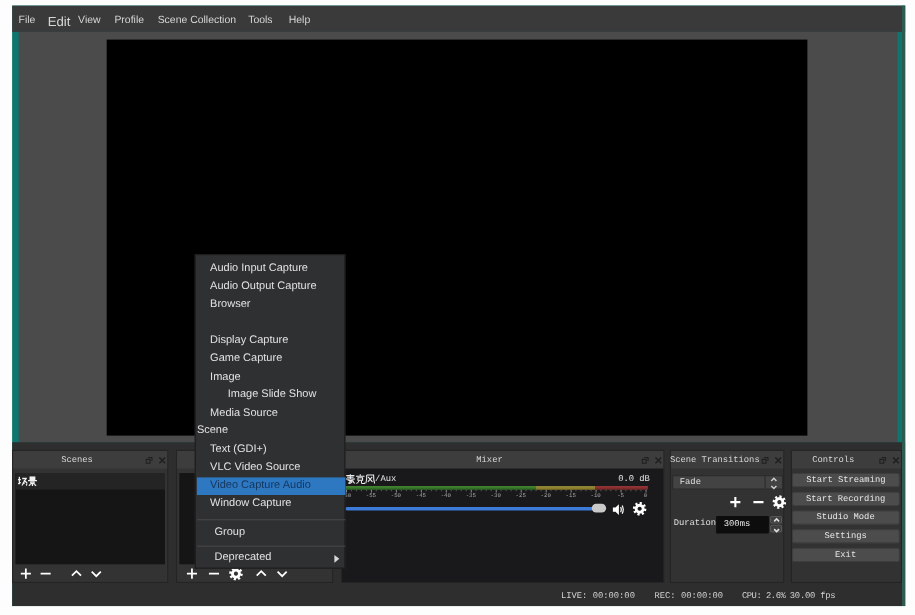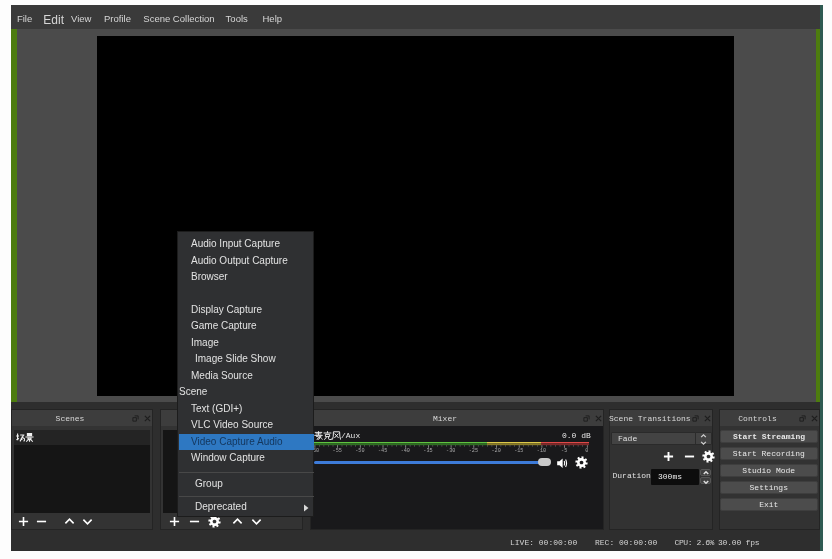--- a/index.html
+++ b/index.html
@@ -4,21 +4,21 @@
 <style>
   * { margin:0; padding:0; box-sizing:border-box; }
   html,body { width:832px; height:559px; background:#fdfdfd; overflow:hidden;
     font-family:"Liberation Sans", sans-serif; }
   .abs { position:absolute; }
   .mono { font-family:"Liberation Mono", monospace; }
   .ttl { font-family:"Liberation Mono", monospace; font-size:8px; color:#d8d8d8; white-space:nowrap; }
 </style>
 </head>
 <body>
-<div class="abs" style="left:11px;top:5px;width:812px;height:546px;background:#4d7c0f;overflow:hidden;">
+<div class="abs" style="left:11px;top:5px;width:812px;height:546px;background:#0f766e;overflow:hidden;">
 <div class="abs" style="left:0;top:0;width:812px;height:24px;background:#3a3a3a;"></div>
 <span class="abs" style="left:5.9px;top:7.5px;font-size:9.5px;color:#d6d6d6;">File</span>
 <span class="abs" style="left:32.3px;top:7.5px;font-size:12px;color:#d6d6d6;">Edit</span>
 <span class="abs" style="left:60px;top:7.5px;font-size:9.5px;color:#d6d6d6;">View</span>
 <span class="abs" style="left:93px;top:7.5px;font-size:9.5px;color:#d6d6d6;">Profile</span>
 <span class="abs" style="left:132.3px;top:7.5px;font-size:9.5px;color:#d6d6d6;">Scene Collection</span>
 <span class="abs" style="left:214.6px;top:7.5px;font-size:9.5px;color:#d6d6d6;">Tools</span>
 <span class="abs" style="left:251.5px;top:7.5px;font-size:9.5px;color:#d6d6d6;">Help</span>
 
 <div class="abs" style="left:6px;top:24px;width:799px;height:373px;background:#4b4b4b;"></div>
@@ -253,21 +253,21 @@
     <div class="abs" style="left:709px;top:405px;width:99px;height:16px;background:#3d3d3d;"></div>
     <div class="ttl abs" style="left:708px;top:409px;width:77px;text-align:center;">Controls</div>
     <svg class="abs" style="left:788px;top:410px" width="7" height="7" viewBox="0 0 8 8">
       <path d="M1 3 H5 V7 H1 Z" fill="none" stroke="#1e1e1e" stroke-width="1.1"></path>
       <path d="M3 1 H7 V5" fill="none" stroke="#1e1e1e" stroke-width="1.1"></path>
     </svg>
     <svg class="abs" style="left:799.5px;top:410px" width="7" height="7" viewBox="0 0 8 8">
       <path d="M1 1 L7 7 M7 1 L1 7" stroke="#1e1e1e" stroke-width="1.4"></path>
     </svg>
 <div class="abs" style="left:709px;top:424.5px;width:97.5px;height:13.5px;background:#4c4c4c;border:1px solid #3e3e3e;border-radius:2px;"></div>
-<div class="mono abs" style="left:709px;top:424.5px;width:98px;height:13.5px;line-height:13.5px;text-align:center;font-size:8px;color:#e8e8e8;font-weight:bold;">Start Streaming</div>
+<div class="mono abs" style="left:709px;top:424.5px;width:98px;height:13.5px;line-height:13.5px;text-align:center;font-size:8px;color:#e8e8e8;">Start Streaming</div>
 <div class="abs" style="left:709px;top:441.5px;width:97.5px;height:13.5px;background:#4c4c4c;border:1px solid #3e3e3e;border-radius:2px;"></div>
 <div class="mono abs" style="left:709px;top:441.5px;width:97.5px;height:13.5px;line-height:13.5px;text-align:center;font-size:8px;color:#e8e8e8;">Start Recording</div>
 <div class="abs" style="left:709px;top:458.5px;width:97.5px;height:13.5px;background:#4c4c4c;border:1px solid #3e3e3e;border-radius:2px;"></div>
 <div class="mono abs" style="left:709px;top:458.5px;width:97.5px;height:13.5px;line-height:13.5px;text-align:center;font-size:8px;color:#e8e8e8;">Studio Mode</div>
 <div class="abs" style="left:709px;top:475.5px;width:97.5px;height:13.5px;background:#4c4c4c;border:1px solid #3e3e3e;border-radius:2px;"></div>
 <div class="mono abs" style="left:709px;top:475.5px;width:97.5px;height:13.5px;line-height:13.5px;text-align:center;font-size:8px;color:#e8e8e8;">Settings</div>
 <div class="abs" style="left:709px;top:492.5px;width:97.5px;height:13.5px;background:#4c4c4c;border:1px solid #3e3e3e;border-radius:2px;"></div>
 <div class="mono abs" style="left:709px;top:492.5px;width:97.5px;height:13.5px;line-height:13.5px;text-align:center;font-size:8px;color:#e8e8e8;">Exit</div>
 <span class="mono abs" style="left:499px;top:533px;font-size:8px;color:#d4d4d4;">LIVE: 00:00:00</span>
 <span class="mono abs" style="left:584px;top:533px;font-size:8px;color:#d4d4d4;">REC: 00:00:00</span>
@@ -275,21 +275,21 @@
 <span class="mono abs" style="left:707px;top:533px;font-size:8px;letter-spacing:-0.2px;color:#d4d4d4;">30.00 fps</span>
 <div class="abs" style="left:808.5px;top:0;width:3.5px;height:546px;background:#2e5a52;"></div>
 </div>
 <div class="abs" style="left:177px;top:231px;width:137px;height:286px;background:#2f3032;border:1px solid #1c1c1c;font-size:10px;color:#e2e2e2;">
 <div style="position:absolute;left:1px;top:4.3px;width:135px;height:16.43px;line-height:16.43px;padding-left:12px;">Audio Input Capture</div>
     <div style="position:absolute;left:1px;top:20.7px;width:135px;height:16.43px;line-height:16.43px;padding-left:12px;">Audio Output Capture</div>
     <div style="position:absolute;left:1px;top:37.2px;width:135px;height:16.43px;line-height:16.43px;padding-left:12px;">Browser</div>
     <div style="position:absolute;left:1px;top:70.0px;width:135px;height:16.43px;line-height:16.43px;padding-left:12px;">Display Capture</div>
     <div style="position:absolute;left:1px;top:86.4px;width:135px;height:16.43px;line-height:16.43px;padding-left:12px;">Game Capture</div>
     <div style="position:absolute;left:1px;top:102.9px;width:135px;height:16.43px;line-height:16.43px;padding-left:12px;">Image</div>
-    <div style="position:absolute;left:1px;top:119.3px;width:135px;height:16.43px;line-height:16.43px;padding-left:16px;">Image Slide Show</div>
+    <div style="position:absolute;left:1px;top:119.3px;width:135px;height:16.43px;line-height:16.43px;padding-left:28px;">Image Slide Show</div>
     <div style="position:absolute;left:1px;top:135.7px;width:135px;height:16.43px;line-height:16.43px;padding-left:12px;">Media Source</div>
     <div style="position:absolute;left:1px;top:152.2px;width:120px;height:16.43px;line-height:16.43px;padding-left:0;">Scene</div>
     <div style="position:absolute;left:1px;top:168.6px;width:135px;height:16.43px;line-height:16.43px;padding-left:12px;">Text (GDI+)</div>
     <div style="position:absolute;left:1px;top:185.0px;width:135px;height:16.43px;line-height:16.43px;padding-left:12px;">VLC Video Source</div>
     <div style="position:absolute;left:1px;top:201.5px;width:135px;height:16.43px;line-height:16.43px;padding-left:12px;background:#2e78c2;color:#14365c;">Video Capture Audio</div>
     <div style="position:absolute;left:1px;top:217.9px;width:135px;height:16.43px;line-height:16.43px;padding-left:12px;">Window Capture</div>
     <div style="position:absolute;left:1px;top:239.8px;width:135px;height:1px;background:#484848;"></div>
     <div style="position:absolute;left:17px;top:244.3px;height:16.43px;line-height:16.43px;">Group</div>
     <div style="position:absolute;left:1px;top:263.8px;width:135px;height:1px;background:#484848;"></div>
     <div style="position:absolute;left:17px;top:267.3px;height:16.43px;line-height:16.43px;">Deprecated</div>

